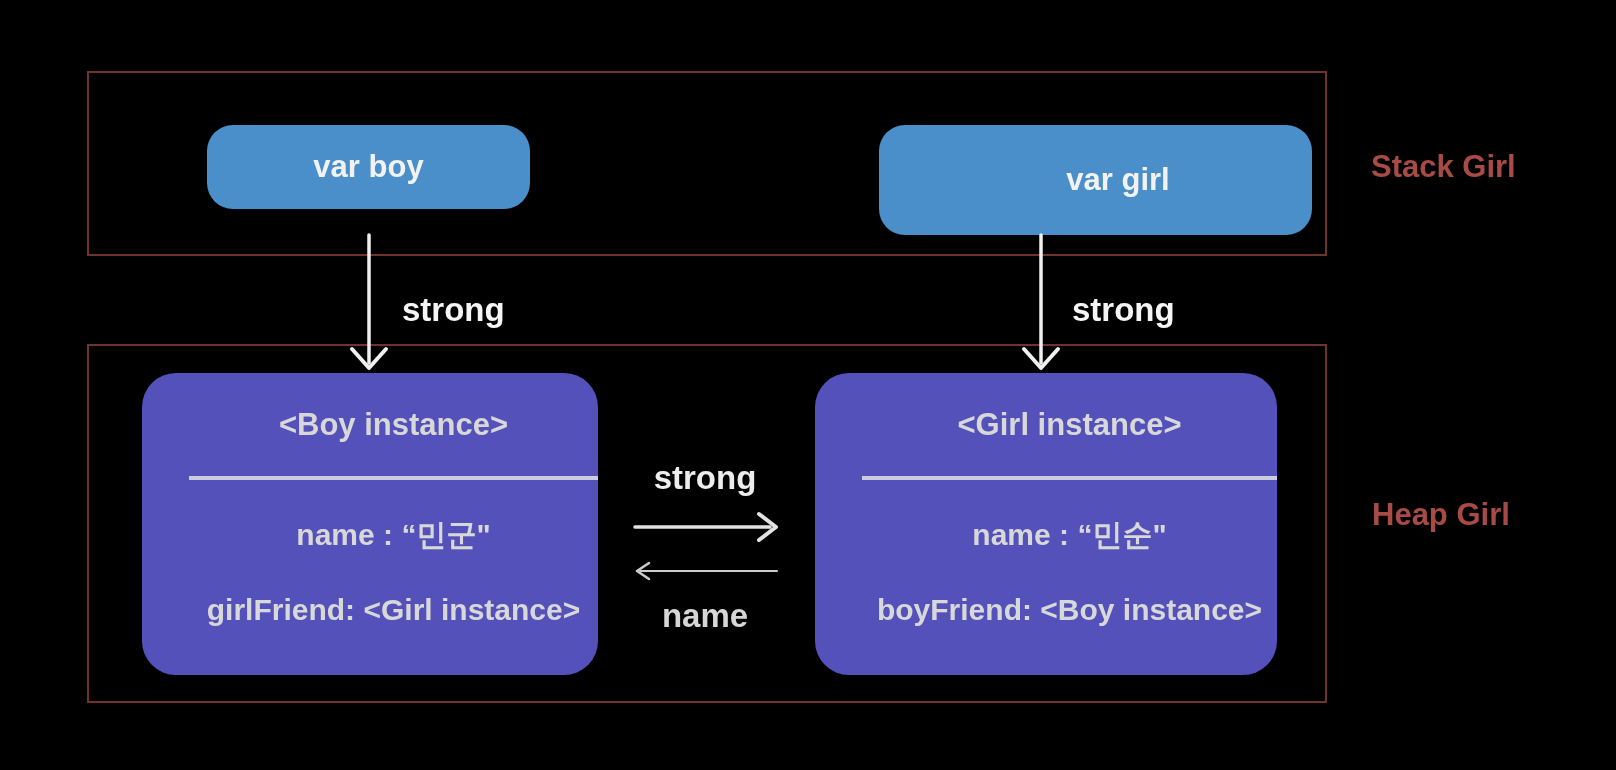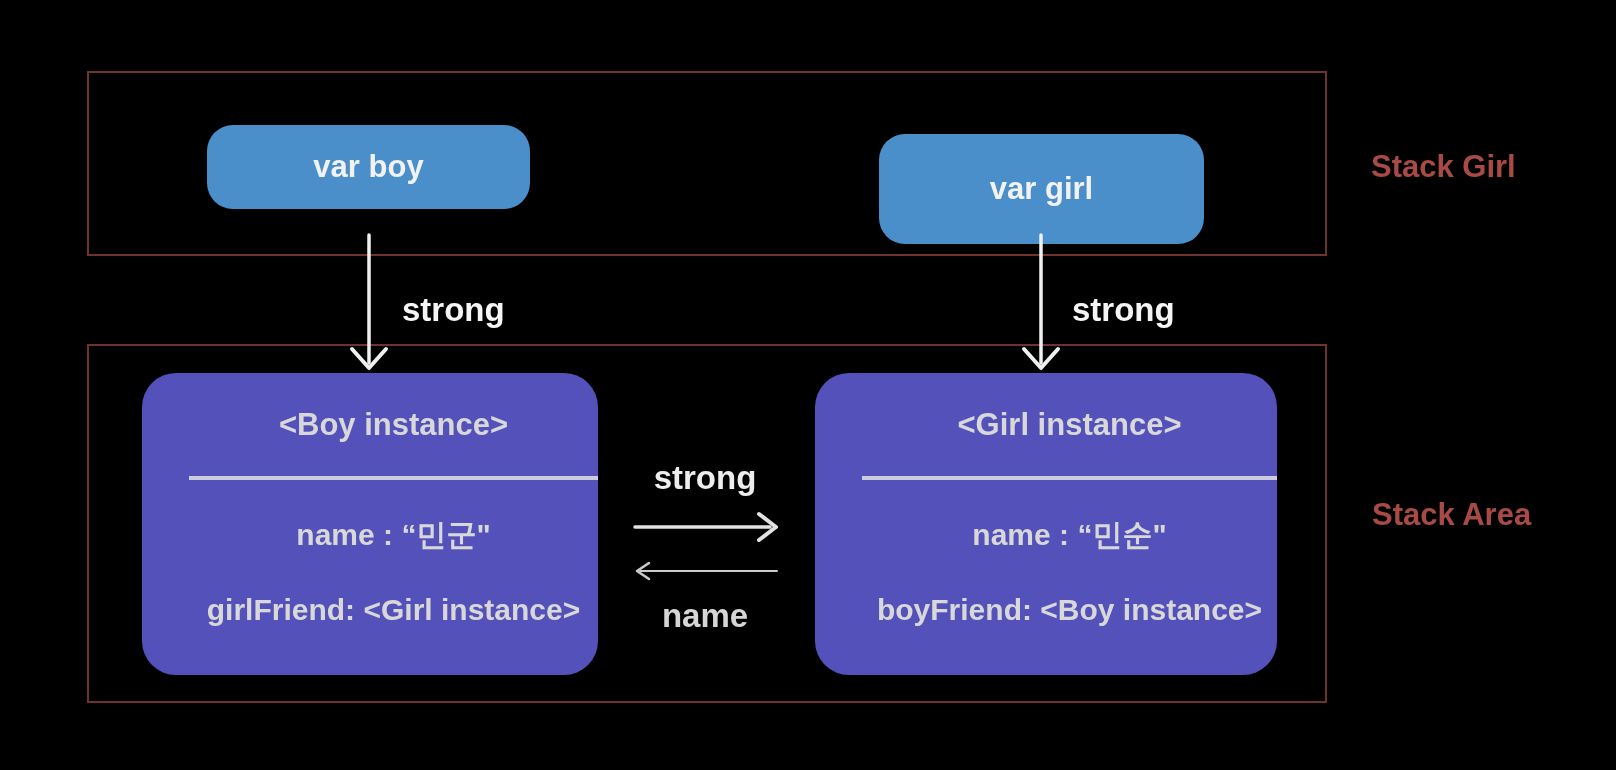--- a/index.html
+++ b/index.html
@@ -40,21 +40,21 @@
     background: var(--stack-node, #4a8fca);
     border-radius: 26px;
     display: flex;
     align-items: center;
     justify-content: center;
     color: var(--stack-node-text, #f2f2f2);
     font-size: 31px;
     font-weight: bold;
   }
   .stack-node.boy  { left: 207px; top: 125px; width: 323px; height: 84px; }
-  .stack-node.girl { left: 879px; top: 134px; width: 325px; height: 110px; }
+  .stack-node.girl { left: 879px; top: 125px; width: 388px; height: 110px; padding-left: 45px; }
 
   .heap-node {
     position: absolute;
     background: var(--heap-node, #5551bb);
     border-radius: 34px;
     color: var(--node-text, #d8d8d8);
     display: flex;
     flex-direction: column;
     box-sizing: border-box;
     padding-left: 47px;
@@ -119,21 +119,21 @@
 </style>
 </head>
 <body>
 
 <div class="canvas">
 
   <div class="area-rect stack"></div>
   <div class="area-rect heap"></div>
 
   <div class="area-label stack">Stack Girl</div>
-  <div class="area-label heap">Stack Area</div>
+  <div class="area-label heap">Heap Girl</div>
 
   <div class="stack-node boy">
     <span>var boy</span>
   </div>
   <div class="stack-node girl">
     <span>var girl</span>
   </div>
 
   <div class="heap-node boy">
     <div class="node-title">&lt;Boy instance&gt;</div>

